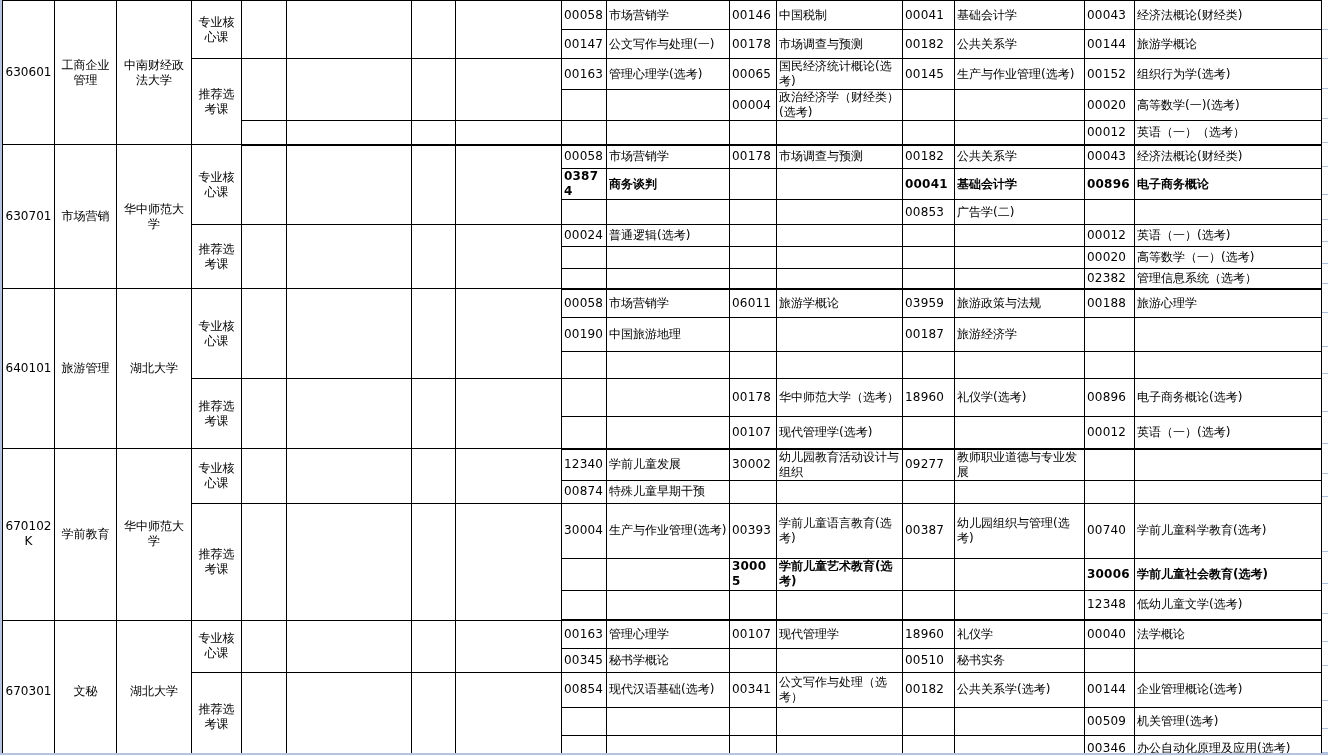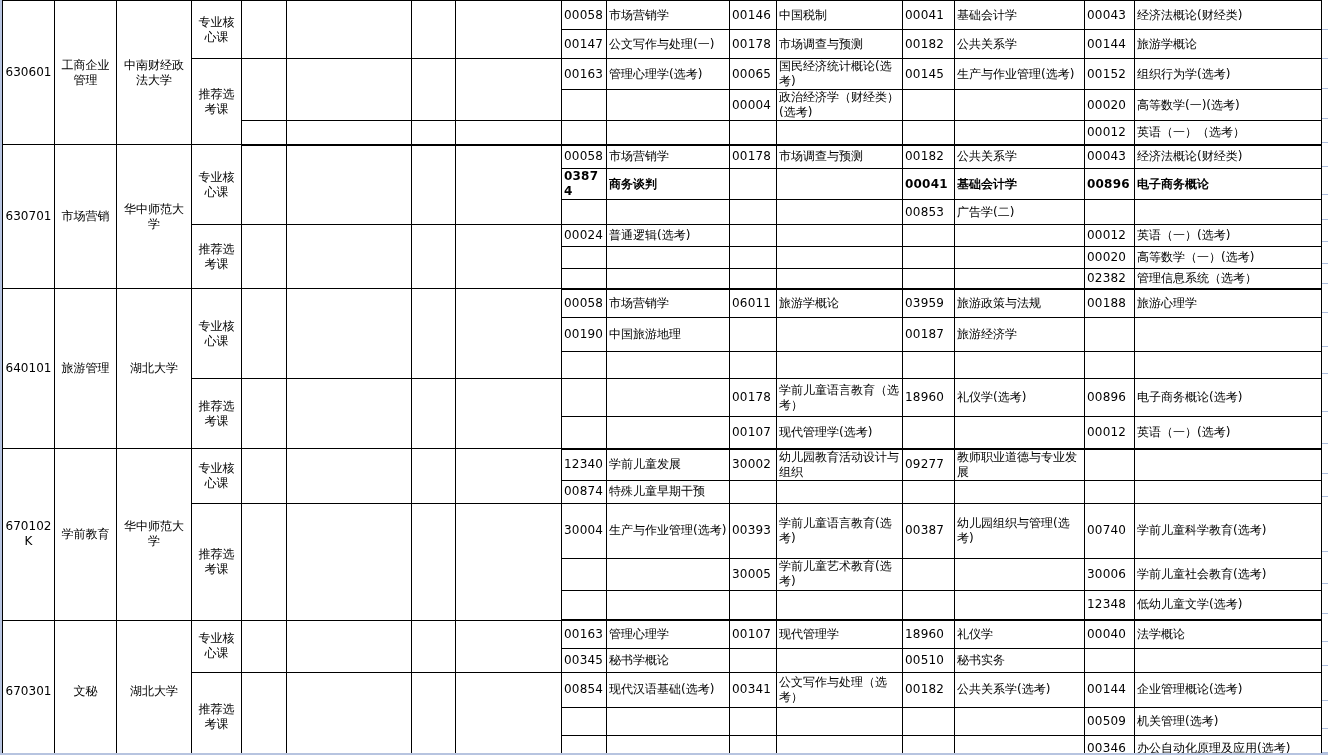--- a/index.html
+++ b/index.html
@@ -232,21 +232,21 @@
         </tr>
         <tr style="height: 38px;">
           <td rowspan="2" class="center">推荐选考课</td>
           <td rowspan="2" class="center"></td>
           <td rowspan="2" class="center"></td>
           <td rowspan="2" class="center"></td>
           <td rowspan="2" class="center"></td>
           <td class="codecell"></td>
           <td class="namecell"></td>
           <td class="codecell">00178</td>
-          <td class="namecell">学前儿童语言教育（选考）</td>
+          <td class="namecell">华中师范大学（选考）</td>
           <td class="codecell">18960</td>
           <td class="namecell">礼仪学(选考)</td>
           <td class="codecell">00896</td>
           <td class="namecell">电子商务概论(选考)</td>
         </tr>
         <tr class="block-end" style="height: 32px;">
           <td class="codecell"></td>
           <td class="namecell"></td>
           <td class="codecell">00107</td>
           <td class="namecell">现代管理学(选考)</td>
@@ -291,21 +291,21 @@
           <td rowspan="3" class="center"></td>
           <td class="codecell">30004</td>
           <td class="namecell">生产与作业管理(选考)</td>
           <td class="codecell">00393</td>
           <td class="namecell">学前儿童语言教育(选考)</td>
           <td class="codecell">00387</td>
           <td class="namecell">幼儿园组织与管理(选考)</td>
           <td class="codecell">00740</td>
           <td class="namecell">学前儿童科学教育(选考)</td>
         </tr>
-        <tr style="height: 32px;">
+        <tr style="height: 32px; font-weight: bold;">
           <td class="codecell"></td>
           <td class="namecell"></td>
           <td class="codecell">30005</td>
           <td class="namecell">学前儿童艺术教育(选考)</td>
           <td class="codecell"></td>
           <td class="namecell"></td>
           <td class="codecell">30006</td>
           <td class="namecell">学前儿童社会教育(选考)</td>
         </tr>
         <tr class="block-end" style="height: 30px;">

